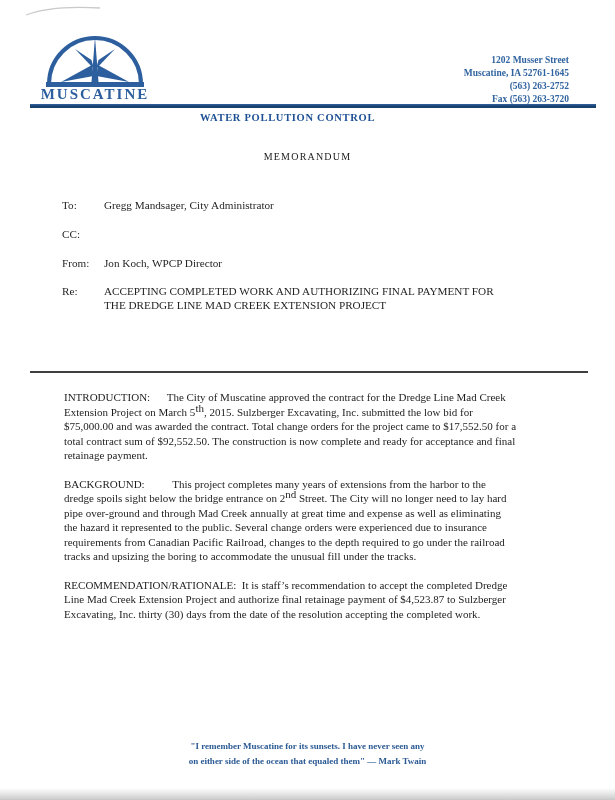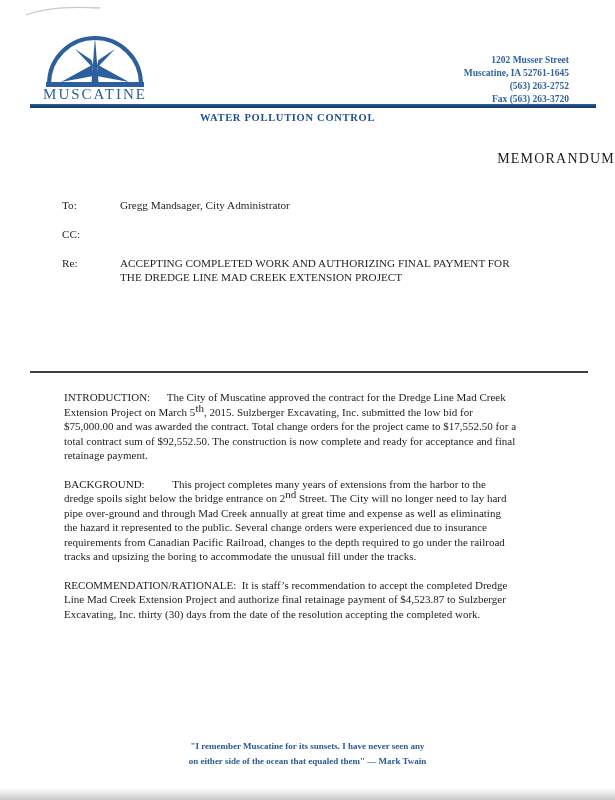--- a/index.html
+++ b/index.html
@@ -11,47 +11,47 @@
     overflow: hidden;
     font-family: "Liberation Serif", serif;
     color: #1f1f1f;
   }
 
   
   .logo-svg { position: absolute; left: 42px; top: 36px; }
   .logo-wordmark {
     position: absolute; left: 38px; top: 86px; width: 114px;
     text-align: center; font-size: 15px; letter-spacing: 2px;
-    color: #2d5f9e; font-family: "Liberation Serif", serif;
+    color: #2d5f9e; font-family: "Liberation Serif", serif; font-weight: bold;
   }
   .address-block {
     position: absolute; top: 54px; right: 46px;
     text-align: right; font-size: 9.5px; line-height: 13px;
     font-weight: bold; color: #30639f;
   }
   .header-rule {
     position: absolute; left: 30px; top: 104px; width: 566px; height: 4px;
     background: linear-gradient(180deg, #30639f 0%, #153a66 70%, #1d4878 100%);
   }
   .department-title {
     position: absolute; left: 0; right: 40px; top: 112px;
     text-align: center; font-size: 10.5px; font-weight: bold;
     letter-spacing: 0.7px; color: #1d4f94;
   }
 
   
   .memo-title {
     position: absolute; left: 0; right: 0; top: 151px;
-    text-align: right; font-size: 14px; letter-spacing: 1.2px; color: #1c1c1c;
+    text-align: center; font-size: 10px; letter-spacing: 1.2px; color: #1c1c1c;
   }
   .memo-fields {
     position: absolute; left: 62px; top: 198px; width: 500px;
     font-size: 11.2px; line-height: 14px;
   }
-  .field-row { display: flex; gap: 16px; }
+  .field-row { display: flex; }
   .field-row.mb15 { margin-bottom: 15px; }
   .field-row.mb14 { margin-bottom: 14px; }
   .field-row.mb9  { margin-bottom: 9px; }
   .field-label { width: 42px; flex-shrink: 0; }
   .field-value { flex: 1; }
 
   .separator-rule {
     position: absolute; left: 30px; top: 371px; width: 558px; height: 1.5px;
     background: #3f3f3f;
   }
@@ -122,20 +122,24 @@
       <div class="field-label">To:</div>
       <div class="field-value">Gregg Mandsager, City Administrator</div>
     </div>
 
     <div class="field-row mb15">
       <div class="field-label">CC:</div>
       <div class="field-value">
       </div>
     </div>
 
+    <div class="field-row mb14">
+      <div class="field-label">From:</div>
+      <div class="field-value">Jon Koch, WPCP Director</div>
+    </div>
 
 
     <div class="field-row">
       <div class="field-label">Re:</div>
       <div class="field-value">
         <div>ACCEPTING COMPLETED WORK AND AUTHORIZING FINAL PAYMENT FOR</div>
         <div>THE DREDGE LINE MAD CREEK EXTENSION PROJECT</div>
       </div>
     </div>
   </div>

